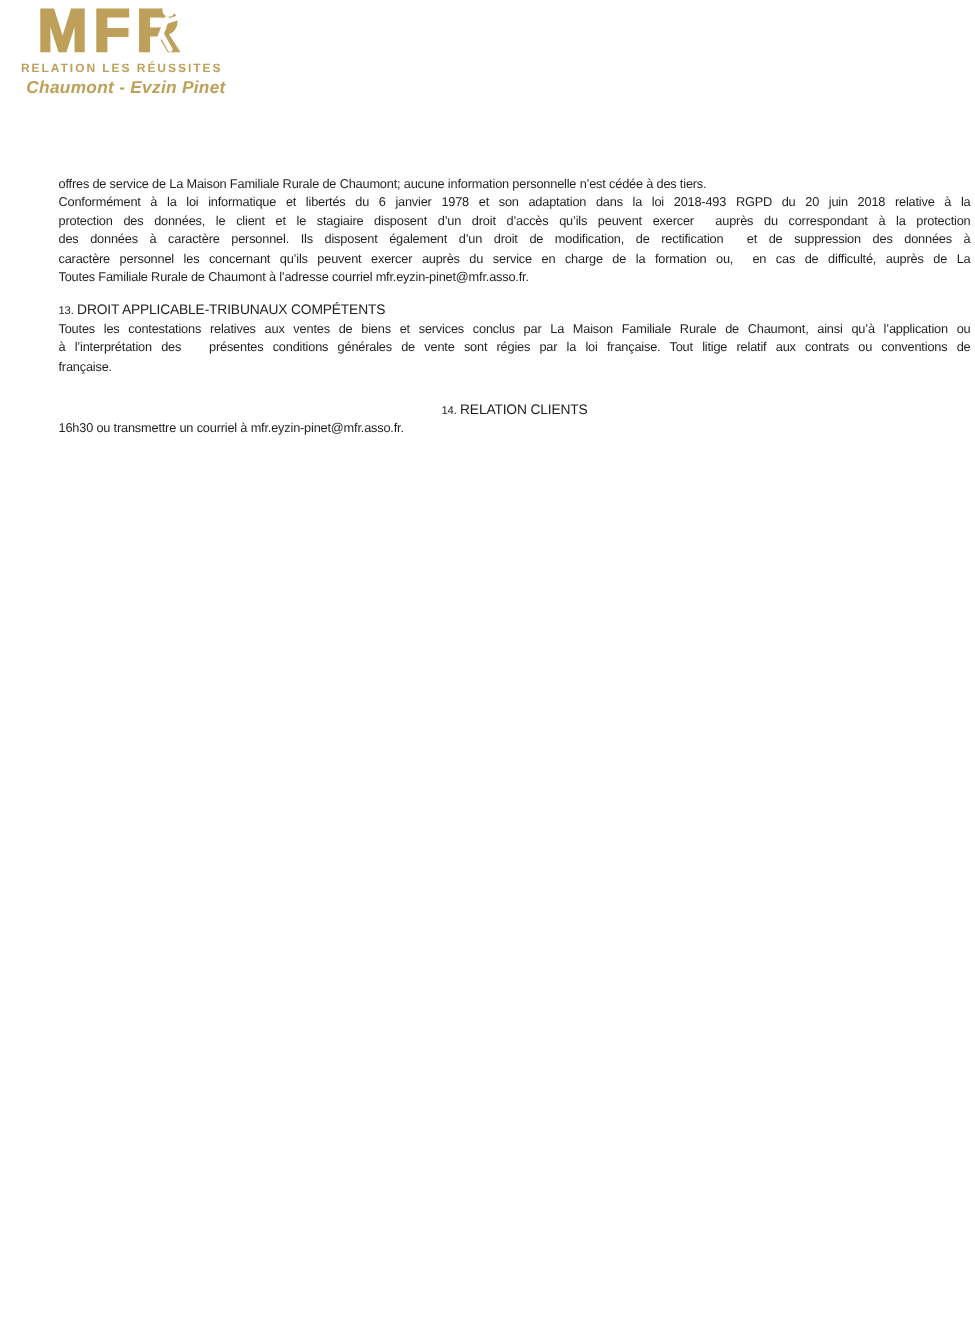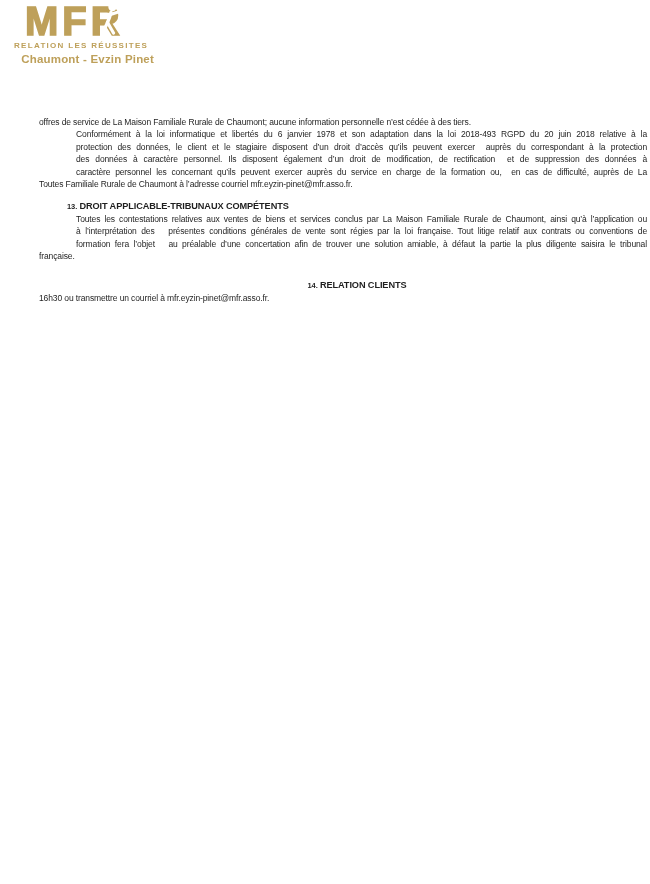--- a/index.html
+++ b/index.html
@@ -41,42 +41,42 @@
     letter-spacing:1.3px;
     color:var(--brand,#BEA05A);
     white-space:nowrap;
   }
   .logo-location{
     margin-top:3px;
     font-size:11.5px;
     font-weight:bold;
     letter-spacing:0.2px;
     color:var(--brand,#BEA05A);
-    text-align:right;
+    text-align:center;
     width:140px;
+    font-style:italic;
   }
 
   
   .doc{
     position:absolute;
     left:39px;top:116px;
     width:608px;
     font-size:8.5px;
     letter-spacing:-0.12px;
     line-height:12.4px;
     color:var(--text,#1f1f1f);
   }
   .tline{height:12.4px;white-space:pre-wrap;}
-  .j{text-align:justify;text-align-last:justify;text-justify:inter-word;margin-left:37px;}
+  .j{text-align:justify;text-align-last:justify;text-justify:inter-word;}
   .heading{
-    font-weight:bold;
+    font-weight:normal;
     height:12.4px;
     letter-spacing:-0.1px;
     white-space:nowrap;
-    margin-left:28px;
   }
   .heading .num{font-size:7.5px;}
   .heading .ttl{font-size:9.2px;}
   .mt1{margin-top:10px;}
   .mt2{margin-top:17px;text-align:center;}
 </style>
 </head>
 <body>
 
 <div class="page">
@@ -105,21 +105,20 @@
     <div class="tline j">des données à caractère personnel. Ils disposent également d’un droit de modification, de rectification &nbsp;et de suppression des données à</div>
     <div class="tline j">caractère personnel les concernant qu’ils peuvent exercer auprès du service en charge de la formation ou, &nbsp;en cas de difficulté, auprès de La</div>
     <div class="tline">Toutes Familiale Rurale de Chaumont à l’adresse courriel mfr.eyzin-pinet@mfr.asso.fr.</div>
 
     <div class="heading mt1">
       <span class="num">13.</span>
       <span class="ttl">DROIT APPLICABLE-TRIBUNAUX COMPÉTENTS</span>
     </div>
     <div class="tline j">Toutes les contestations relatives aux ventes de biens et services conclus par La Maison Familiale Rurale de Chaumont, ainsi qu’à l’application ou</div>
     <div class="tline j">à l’interprétation des &nbsp;&nbsp;présentes conditions générales de vente sont régies par la loi française. Tout litige relatif aux contrats ou conventions de</div>
-    <div class="tline j">formation fera l’objet &nbsp;&nbsp;au préalable d’une concertation afin de trouver une solution amiable, à défaut la partie la plus diligente saisira le tribunal</div>
     <div class="tline">française.</div>
 
     <div class="heading mt2">
       <span class="num">14.</span>
       <span class="ttl">RELATION CLIENTS</span>
     </div>
     <div class="tline">16h30 ou transmettre un courriel à mfr.eyzin-pinet@mfr.asso.fr.</div>
 
   </div>
 </div>

